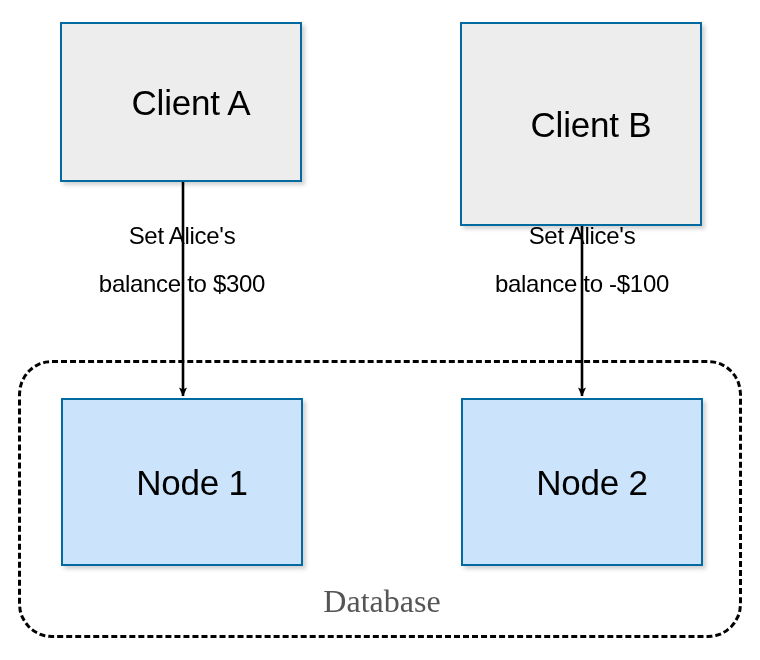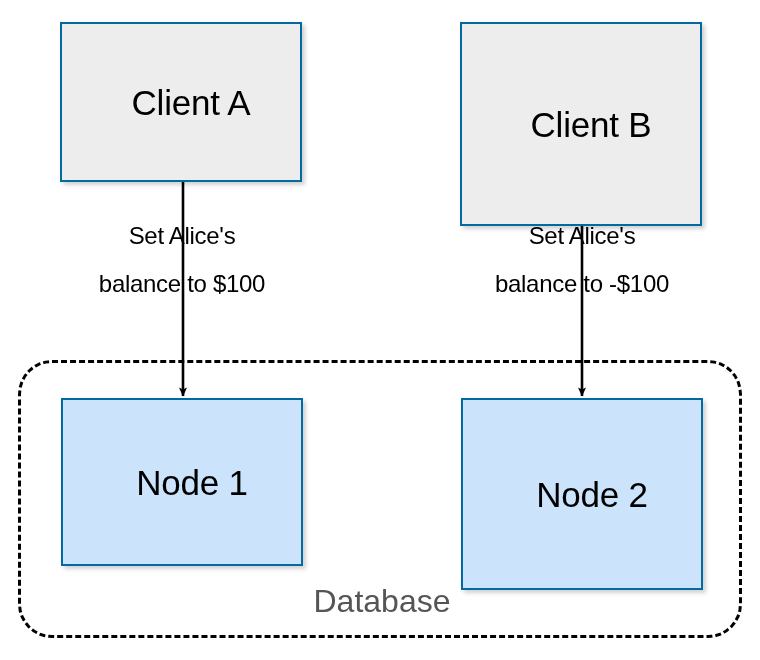--- a/index.html
+++ b/index.html
@@ -47,21 +47,21 @@
   .client-box {
     background: #ededed;
   }
   .node-box {
     background: #cbe3fb;
   }
 
   #client-a-box { left: 60px;  top: 22px;  width: 242px; height: 160px; }
   #client-b-box { left: 460px; top: 22px;  width: 242px; height: 204px; }
   #node-1-box   { left: 61px;  top: 398px; width: 242px; height: 168px; }
-  #node-2-box   { left: 461px; top: 398px; width: 242px; height: 192px; }
+  #node-2-box   { left: 461px; top: 398px; width: 242px; height: 168px; }
 
   
   #database-container {
     position: absolute;
     left: 18px;
     top: 360px;
     width: 724px;
     height: 278px;
     box-sizing: border-box;
     border: 3px dashed #000000;
@@ -87,20 +87,21 @@
   #database-caption {
     position: absolute;
     left: 282px;
     top: 585px;
     width: 200px;
     text-align: center;
     font-size: 32px;
     line-height: 1;
     color: #555555;
     white-space: nowrap;
+    font-family: Liberation Serif, serif;
   }
 </style>
 </head>
 <body>
 
 <div id="canvas">
 
   <svg id="diagram-svg" viewBox="0 0 760 660">
     <defs>
       <marker id="arrowhead" markerWidth="10" markerHeight="10" refX="8.6" refY="4" orient="auto" markerUnits="userSpaceOnUse">
@@ -118,21 +119,21 @@
   <div class="box client-box" id="client-a-box">
     <span class="box-label">Client A</span>
   </div>
 
   <div class="box client-box" id="client-b-box">
     <span class="box-label">Client B</span>
   </div>
 
   <div class="edge-label" id="edge-label-a">
     <div>Set Alice's</div>
-    <div>balance to $100</div>
+    <div>balance to $300</div>
   </div>
 
   <div class="edge-label" id="edge-label-b">
     <div>Set Alice's</div>
     <div>balance to -$100</div>
   </div>
 
   <div class="box node-box" id="node-1-box">
     <span class="box-label">Node 1</span>
   </div>

